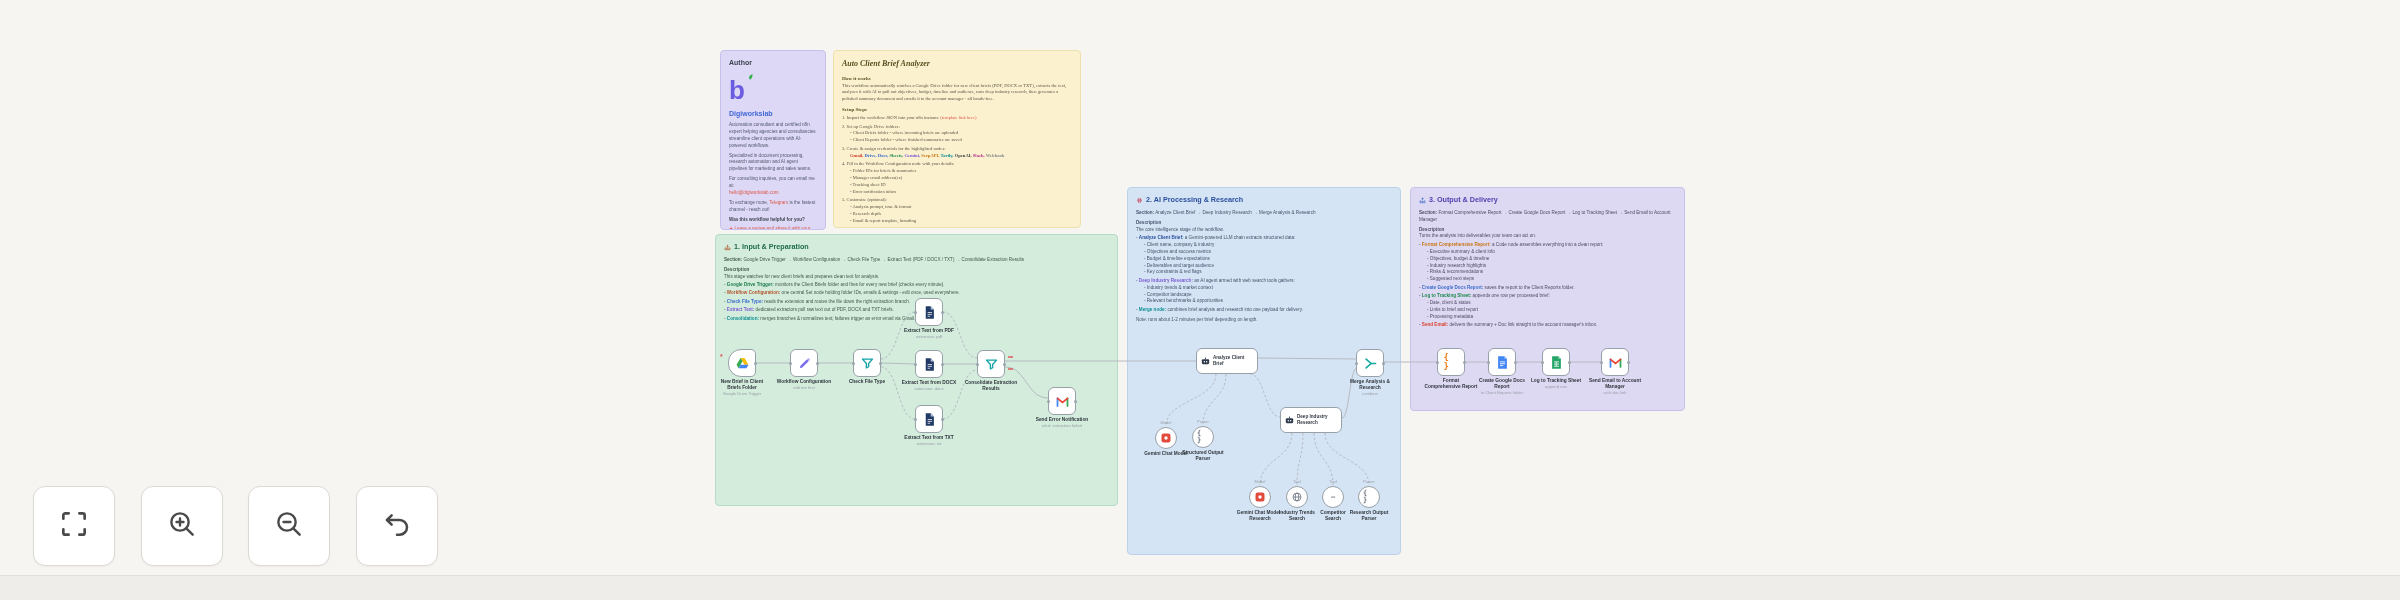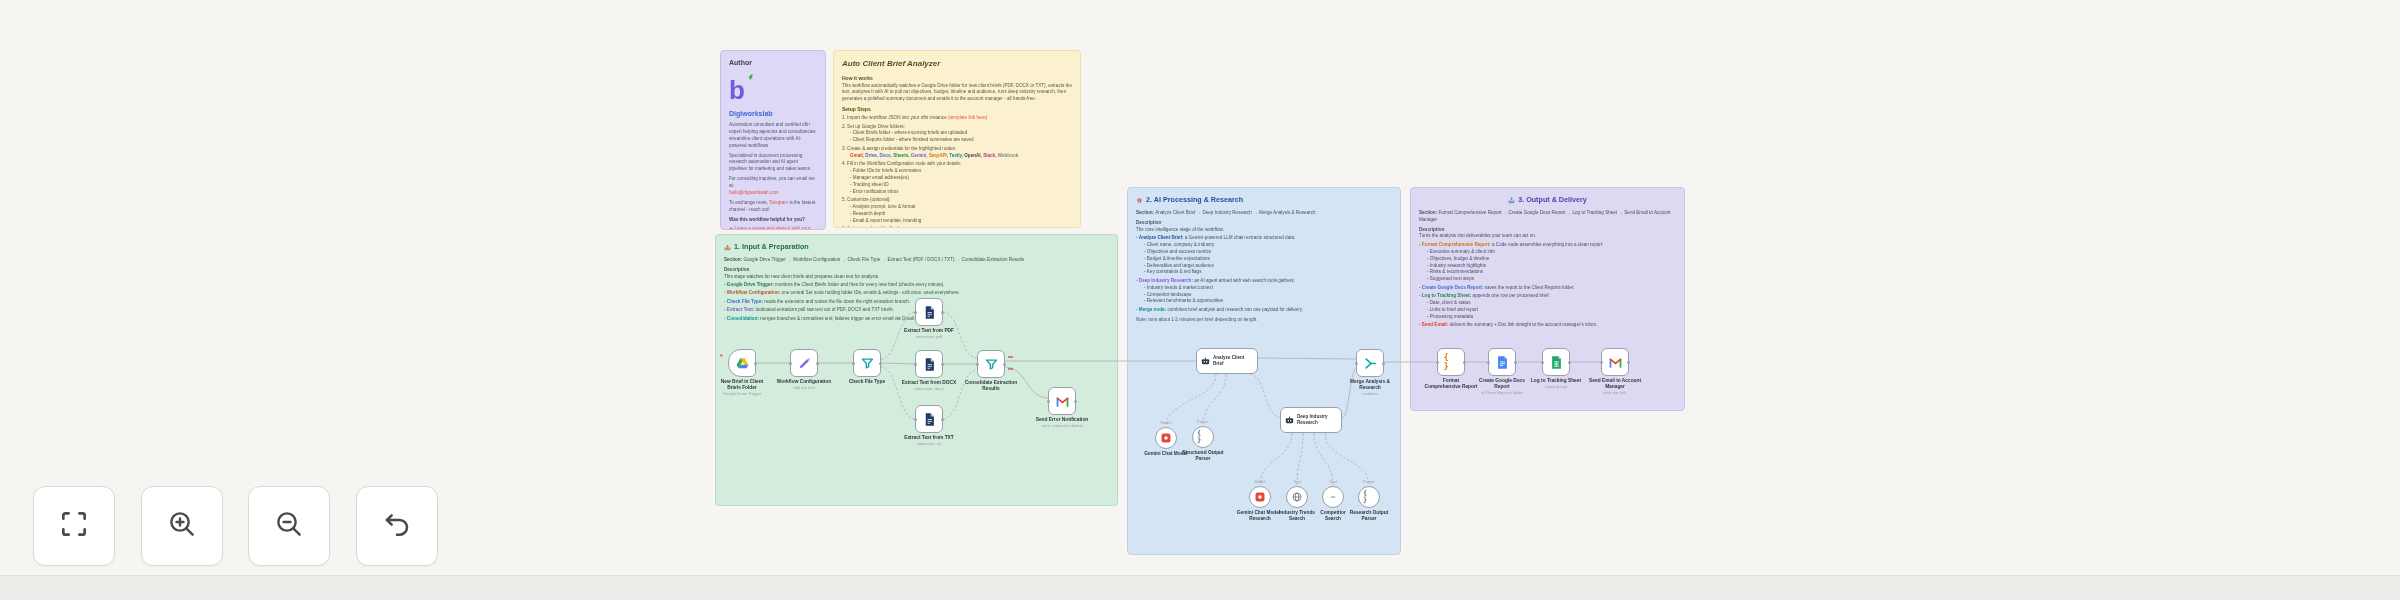--- a/index.html
+++ b/index.html
@@ -2,30 +2,30 @@
 <html><head>
 <meta charset="utf-8">
 <style>
   html,body{margin:0;padding:0;}
   body{width:2400px;height:600px;overflow:hidden;position:relative;background:#f6f5f2;
        font-family:"Liberation Sans", sans-serif;-webkit-font-smoothing:antialiased;}
   #canvas{position:absolute;inset:0;}
   .note{position:absolute;border-radius:4px;border:1px solid;padding:7px 8px;box-sizing:border-box;
         font-size:4.6px;line-height:1.5;overflow:hidden;z-index:1;}
   .note-author{left:720px;top:50px;width:106px;height:180px;background:#dcd8f5;border-color:#c7c0ec;color:#55586e;}
-  .note-yellow{left:833px;top:50px;width:248px;height:178px;background:#fbf1cf;border-color:#eee0ab;color:#5d5846;}
+  .note-yellow{left:833px;top:50px;width:248px;height:178px;background:#fbf1cf;border-color:#eee0ab;color:#5d5846;font-family:Liberation Serif, serif;}
   .note-green{left:715px;top:234px;width:403px;height:272px;background:#d3ecdc;border-color:#b5dcc5;color:#3f5a4c;}
   .note-blue{left:1127px;top:187px;width:274px;height:368px;background:#d5e4f4;border-color:#bcd2ea;color:#44536b;}
   .note-purple{left:1410px;top:187px;width:275px;height:224px;background:#ded9f3;border-color:#c8c1ea;color:#4f4a66;}
   .sec-header{display:flex;align-items:center;gap:3px;font-size:7.2px;font-weight:700;margin-bottom:4px;}
   .sec-header .hicon{width:7px;height:7px;display:inline-block;}
   .hicon svg{width:100%;height:100%;display:block;}
   .note-green .sec-header{color:#1f6b4a;}
   .note-blue .sec-header{color:#2b4f9e;}
-  .note-purple .sec-header{color:#4f3fae;justify-content:center;}
+  .note-purple .sec-header{color:#4f3fae;}
   .mini-h{font-weight:700;margin-top:3px;}
   .note-yellow .mini-h{color:#55511f;font-size:5px;}
   .yellow-title{font-size:8px;font-weight:700;font-style:italic;color:#55511f;margin-bottom:5px;}
   .author-label{font-size:7px;font-weight:700;color:#3f4450;}
   .logo{position:relative;width:30px;height:30px;margin:6px 0 4px 0;}
   .logo-b{font-size:26px;font-weight:800;color:#6c5ce0;line-height:30px;}
   .logo-leaf{position:absolute;left:17px;top:-2px;width:8px;height:8px;}
   .logo-leaf svg{width:100%;height:100%;}
   .author-name{font-size:7px;font-weight:700;color:#4169d6;margin:2px 0 3px 0;}
   .para{margin-bottom:3px;}

